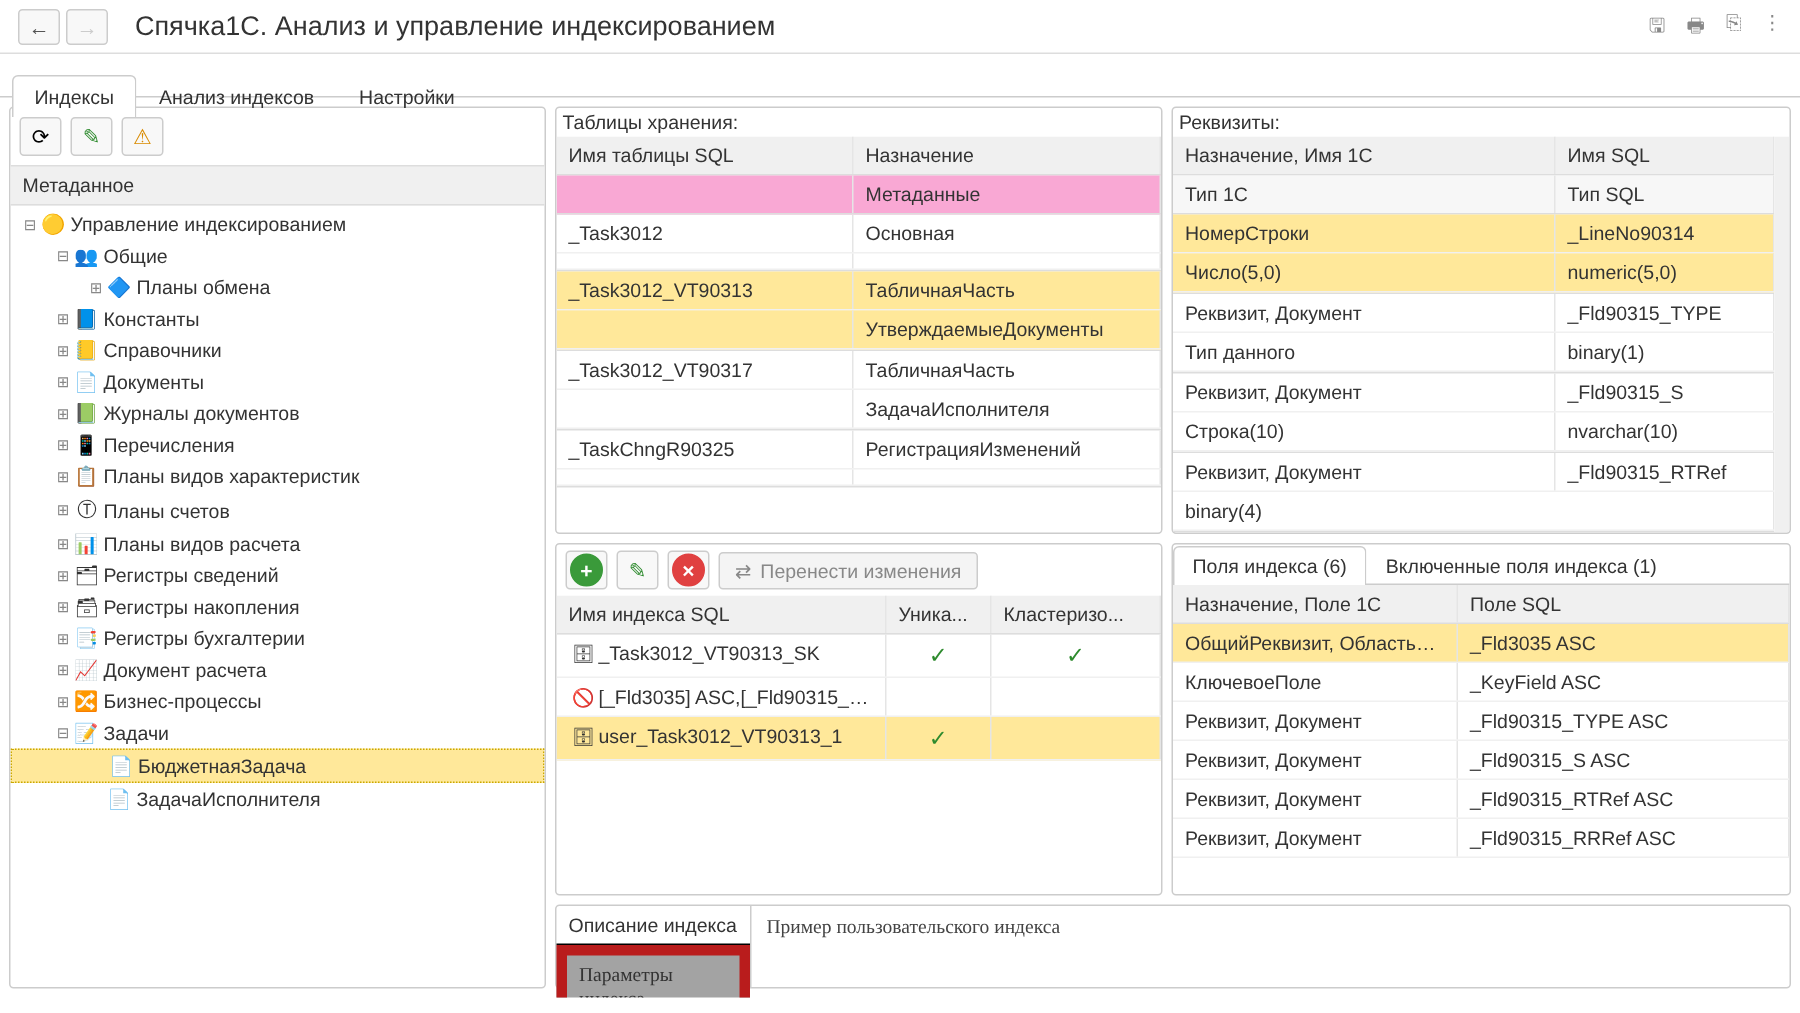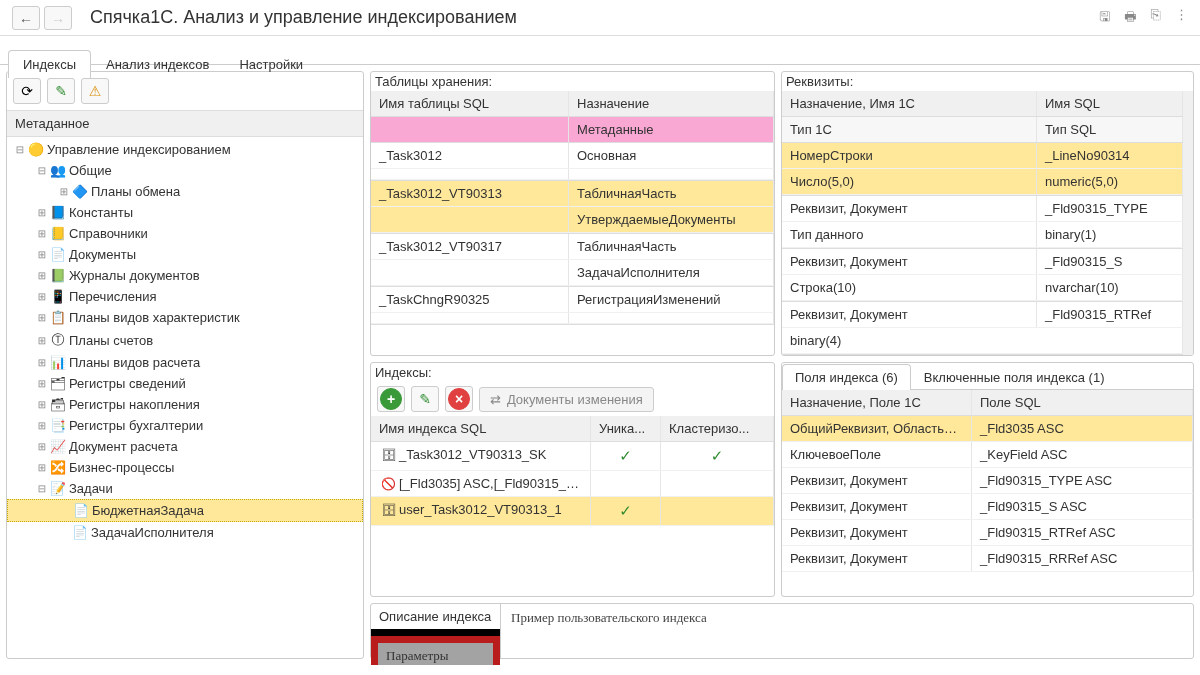--- a/index.html
+++ b/index.html
@@ -42,21 +42,21 @@
 .idx-panel { flex: 0 0 405px; }
 .fld-panel { flex: 1; }
 .idx-toolbar { display: flex; gap: 6px; align-items: center; padding: 4px 6px; }
 .big-btn { border: 1px solid #ccc; background: #f4f4f4; border-radius: 3px; padding: 4px 10px; color: #888; cursor: default; display: flex; align-items: center; gap: 6px; }
 .check { color: #2e8b2e; text-align: center; font-size: 15px; }
 .sub-tabs { display: flex; border-bottom: 1px solid #ccc; }
 .sub-tab { padding: 5px 12px; border: 1px solid transparent; border-bottom: none; cursor: pointer; border-radius: 4px 4px 0 0; position: relative; top: 1px; }
 .sub-tab.active { background: #fff; border-color: #ccc; }
 .bottom-row { display: flex; gap: 0; height: 56px; border: 1px solid #ccc; border-radius: 3px; }
 .vtabs { display: flex; flex-direction: column; width: 130px; border-right: 1px solid #ccc; }
-.vtab { padding: 5px 8px; cursor: pointer; border-bottom: 7px solid #000000; }
+.vtab { padding: 5px 8px; cursor: pointer; border-bottom: 1px solid #000000; }
 .vtab.active { background: #a3a3a3; border: 7px solid #b91c1c; font-family: Liberation Serif, serif; }
 .vtab-content { flex: 1; padding: 6px 10px; font-family: Liberation Serif, serif; color: #444; }
 .scroll-hint { width: 10px; background: #f0f0f0; }
 .dbl-outer { border-bottom: 1px solid #ddd; }
 .row-icon { width: 20px; display: inline-block; text-align: center; font-size: 12px; }
 </style>
 </head>
 <body>
 
 <div class="titlebar">
@@ -299,32 +299,31 @@
               </div>
         </div>
         <div class="scroll-hint"></div>
         </div>
       </div>
     </div>
 
     <div class="middle-row">
 
       <div class="panel idx-panel">
-        <div class="panel-title">Индексы:</div>
         <div class="idx-toolbar">
           <button class="tbtn">
               <span class="tbtn green-fill">+</span>
             </button>
           <button class="tbtn green">✎</button>
           <button class="tbtn">
               <span class="tbtn red-fill">×</span>
             </button>
           <div class="big-btn">
             <span>⇄</span>
-            <span>Документы изменения</span>
+            <span>Перенести изменения</span>
           </div>
         </div>
         <div class="table">
           <div class="table-head">
             <div class="th" style="width:220px">Имя индекса SQL</div>
             <div class="th" style="width:70px">Уника...</div>
             <div class="th" style="flex:1">Кластеризо...</div>
           </div>
           <div id="idx-body">
               <div class="table-row">

